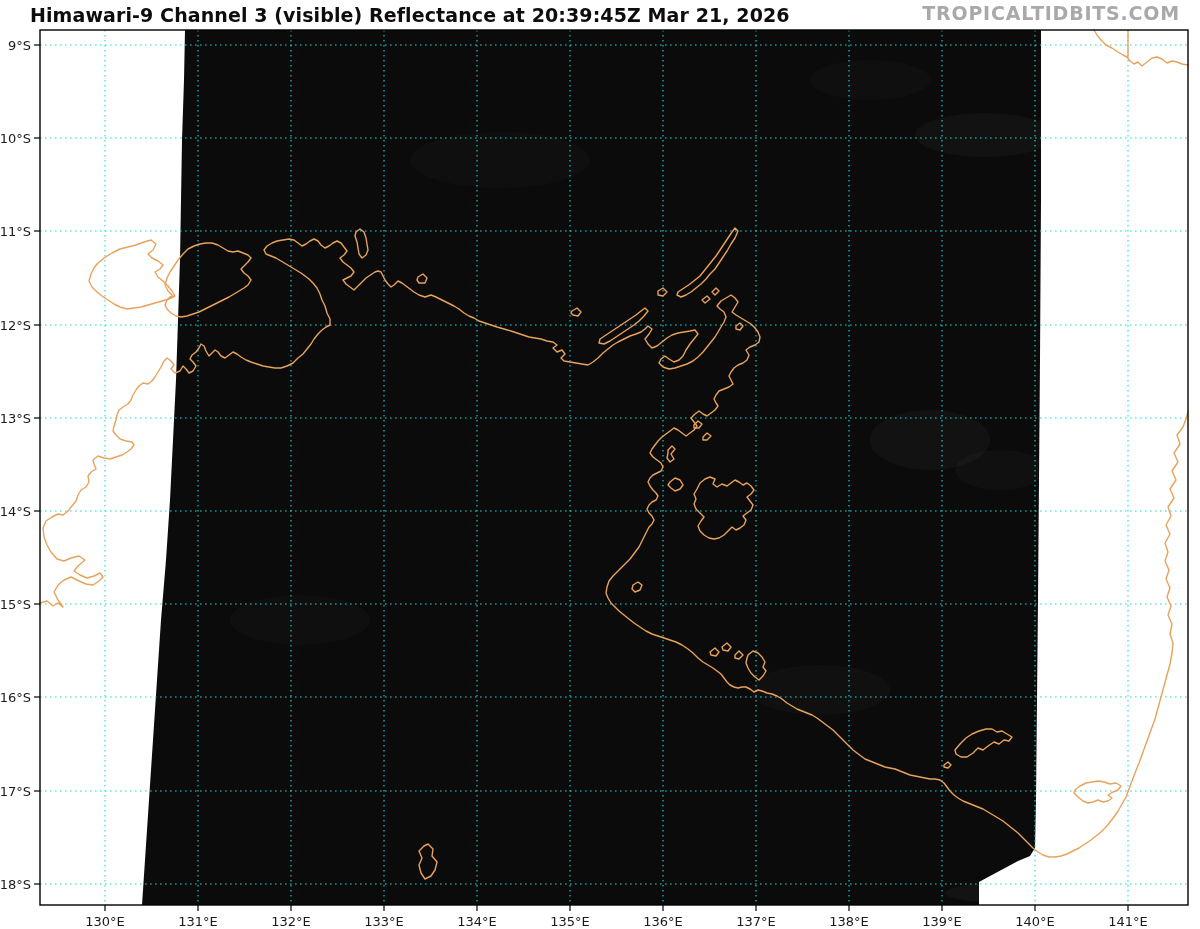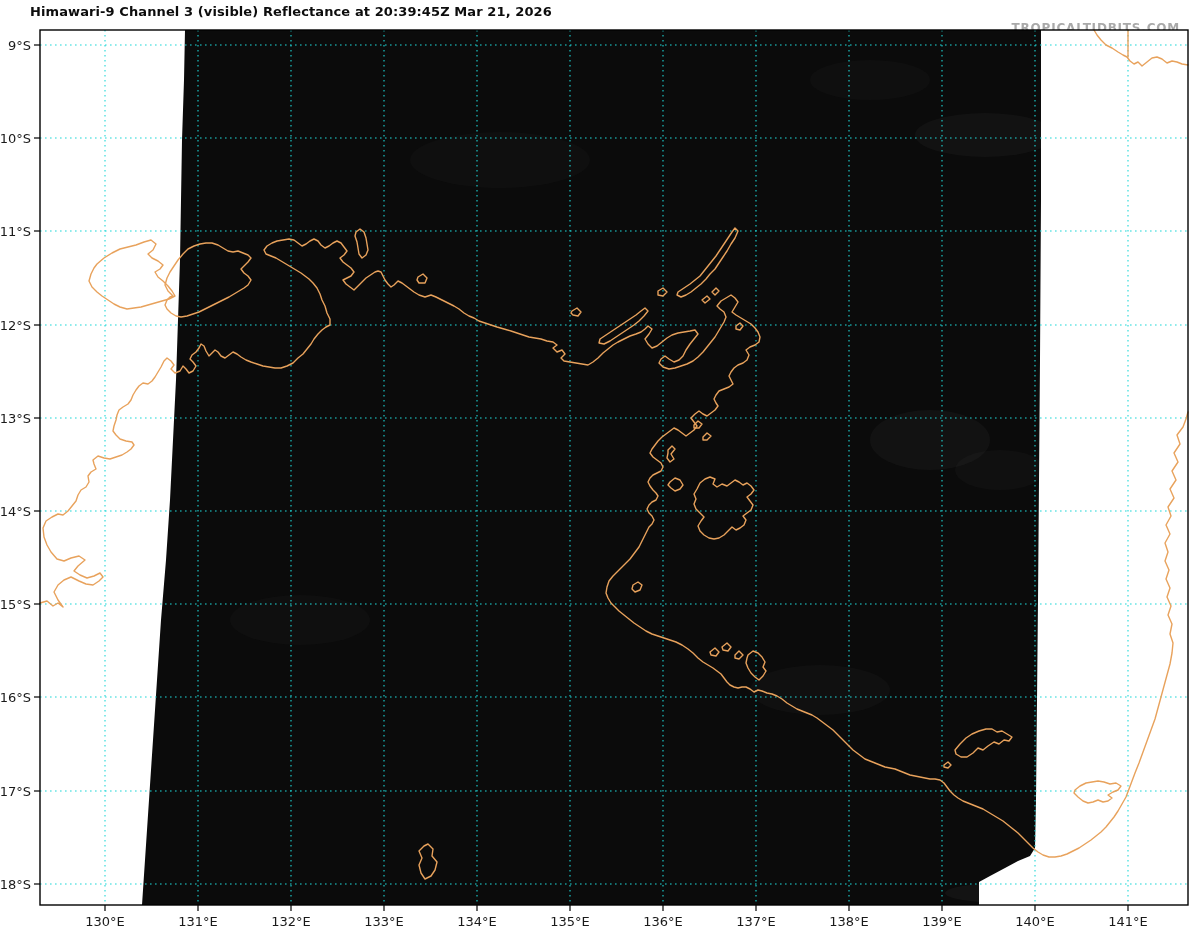--- a/index.html
+++ b/index.html
@@ -1,23 +1,23 @@
 <!DOCTYPE html>
 <html><head>
 <meta charset="utf-8">
 <style>
   html,body{margin:0;padding:0;background:#ffffff;}
   body{width:1200px;height:929px;position:relative;font-family:"DejaVu Sans",sans-serif;overflow:hidden;}
   .page-title{
     position:absolute;left:30px;top:4px;
-    font-size:13px;font-weight:bold;color:#0d0d0d;letter-spacing:0.1px;white-space:nowrap;
+    font-size:19px;font-weight:bold;color:#0d0d0d;letter-spacing:0.1px;white-space:nowrap;
   }
   .watermark{
-    position:absolute;right:20px;top:21px;
-    font-size:12px;font-weight:bold;color:#a9a9a9;letter-spacing:0.8px;white-space:nowrap;
+    position:absolute;right:20px;top:2px;
+    font-size:19px;font-weight:bold;color:#a9a9a9;letter-spacing:0.8px;white-space:nowrap;
   }
   #map-svg{position:absolute;left:0;top:0;}
   text.tick-label{font-family:"DejaVu Sans",sans-serif;font-size:13px;fill:#1a1a1a;}
 </style>
 </head>
 <body>
 
 <div class="page-title">Himawari-9 Channel 3 (visible) Reflectance at 20:39:45Z Mar 21, 2026</div>
 <div class="watermark">TROPICALTIDBITS.COM</div>
 <svg id="map-svg" width="1200" height="929">

